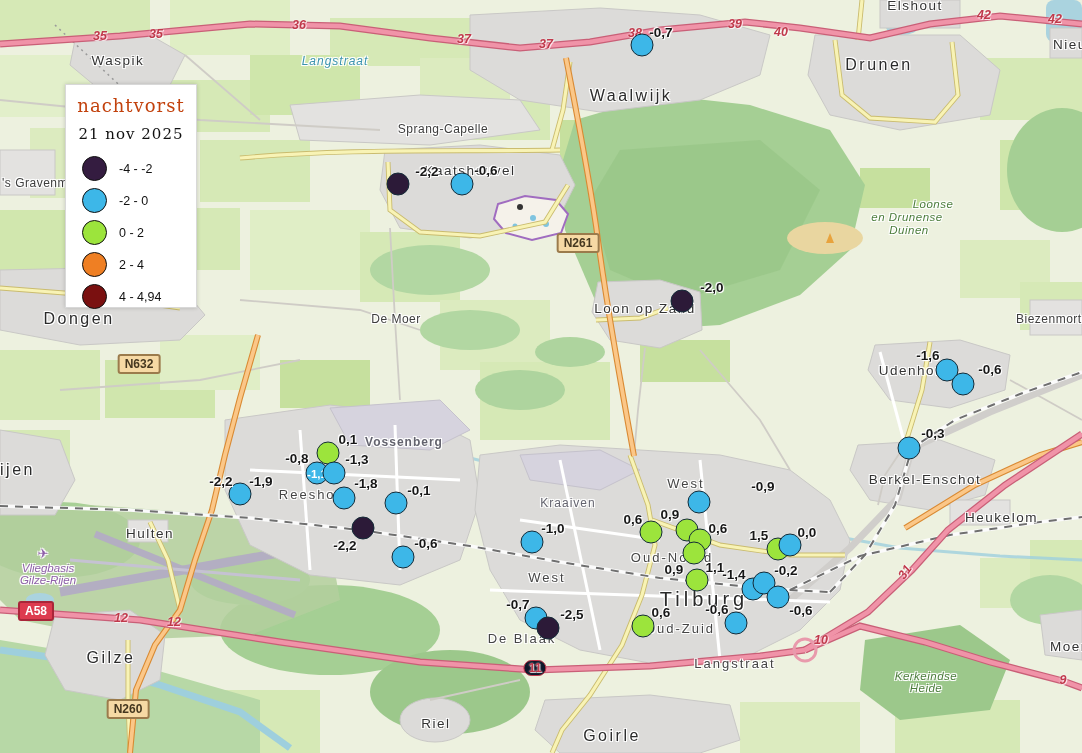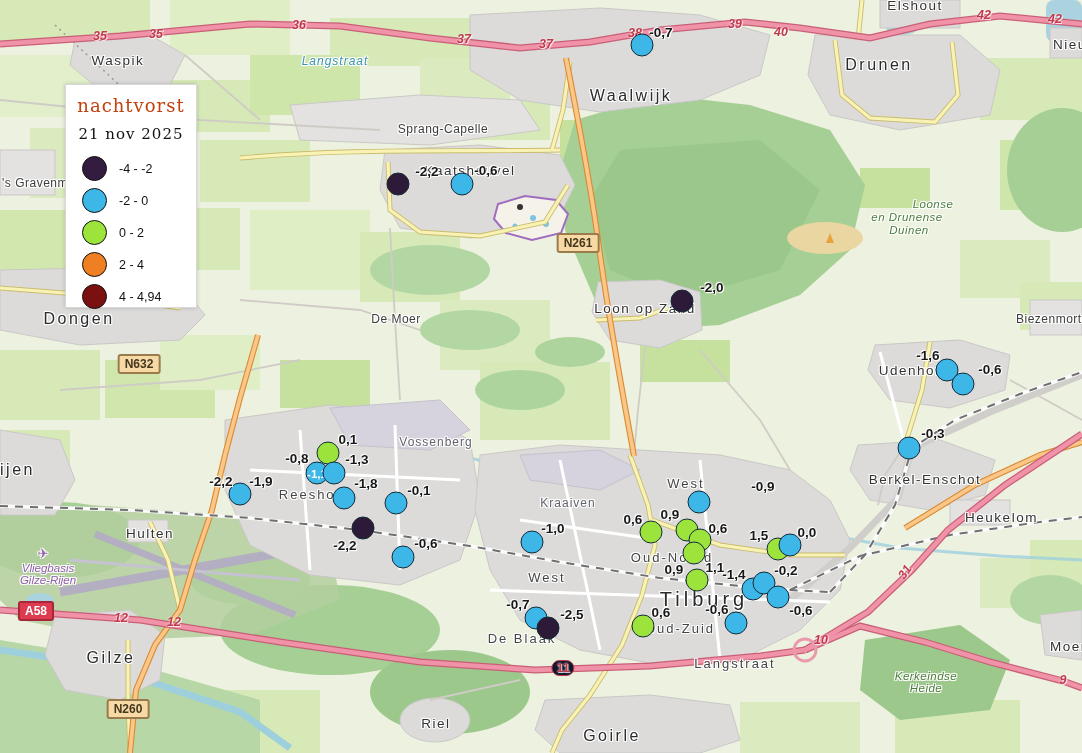--- a/index.html
+++ b/index.html
@@ -22,21 +22,21 @@
   .pl-water{font-size:12px;color:#3a93ae;font-style:italic;letter-spacing:1px;}
   .pl-military{font-size:11.5px;color:#8e5fa8;font-style:italic;}
   .pl-military-icon{font-size:13px;color:#8e5fa8;}
 
   .shield{position:absolute;transform:translate(-50%,-50%);font-weight:700;border-radius:3px;
           padding:1px 5px;font-size:12px;line-height:14px;}
   .shield-n{background:#f6d9a4;border:2px solid #9b7b4c;color:#473push;color:#45371f;}
   .shield-a{background:#dd3b4f;border:2px solid #a92639;color:#fff;}
   .exit{position:absolute;transform:translate(-50%,-50%);color:#c0394b;font-weight:700;
         font-style:italic;font-size:12.5px;text-shadow:0 0 2px #fff,1px 1px 0 rgba(255,255,255,.7);}
-  .exit-boxed{background:#0f172a;border:1.5px solid #c0394b;border-radius:8px;padding:0 4px;font-style:normal;margin-left:28px;}
+  .exit-boxed{background:#0f172a;border:1.5px solid #c0394b;border-radius:8px;padding:0 4px;font-style:normal;}
 
   .pt{position:absolute;width:23px;height:23px;border-radius:50%;border:1.6px solid #142b38;
       box-sizing:border-box;transform:translate(-50%,-50%);pointer-events:auto;
       display:flex;align-items:center;justify-content:center;}
   .pt .onpt{color:#fff;font-weight:700;font-size:11.5px;}
   .ptv{position:absolute;transform:translate(-50%,-50%);font-weight:700;font-size:13.5px;color:#171717;
        white-space:nowrap;text-shadow:0 0 2px #fff,0 0 3px #fff,1px 1px 0 #fff,-1px -1px 0 #fff;}
 
   .legend{position:absolute;left:65px;top:84px;width:132px;height:224px;background:#fff;z-index:10;
           border:1px solid #d8d8d8;box-shadow:0 0 4px rgba(0,0,0,.18);box-sizing:border-box;}
@@ -279,21 +279,21 @@
       <div class="pl pl-town" style="left: 436px; top: 723px;">Riel</div>
       <div class="pl pl-town pl-left" style="left: 1050px; top: 646px;">Moergestel</div>
       <div class="pl pl-town-small pl-left" style="left: 2px; top: 183px;">'s Gravenmoer</div>
       <div class="pl pl-suburb" style="left: 310px; top: 494px;">Reeshof</div>
       <div class="pl pl-suburb" style="left: 686px; top: 483px;">West</div>
       <div class="pl pl-suburb" style="left: 672px; top: 557px;">Oud-Noord</div>
       <div class="pl pl-suburb" style="left: 547px; top: 577px;">West</div>
       <div class="pl pl-suburb" style="left: 680px; top: 628px;">Oud-Zuid</div>
       <div class="pl pl-suburb" style="left: 735px; top: 663px;">Langstraat</div>
       <div class="pl pl-suburb" style="left: 522px; top: 638px;">De Blaak</div>
-      <div class="pl pl-industrial" style="left: 436px; top: 442px;">Vossenberg</div>
+      <div class="pl pl-industrial" style="left: 404px; top: 442px; font-weight: bold;">Vossenberg</div>
       <div class="pl pl-industrial" style="left: 568px; top: 503px;">Kraaiven</div>
       <div class="pl pl-water" style="left: 335px; top: 61px;">Langstraat</div>
       <div class="pl pl-nature" style="left: 907px; top: 204px; margin-left: 26px;">Loonse</div>
       <div class="pl pl-nature" style="left: 907px; top: 217px;">en Drunense</div>
       <div class="pl pl-nature" style="left: 909px; top: 230px;">Duinen</div>
       <div class="pl pl-nature" style="left: 926px; top: 676px;">Kerkeindse</div>
       <div class="pl pl-nature" style="left: 926px; top: 688px;">Heide</div>
       <div class="pl pl-military" style="left: 48px; top: 568px;">Vliegbasis</div>
       <div class="pl pl-military" style="left: 48px; top: 580px;">Gilze-Rijen</div>
       <div class="pl pl-military-icon" style="left: 43px; top: 553px;">✈</div>

